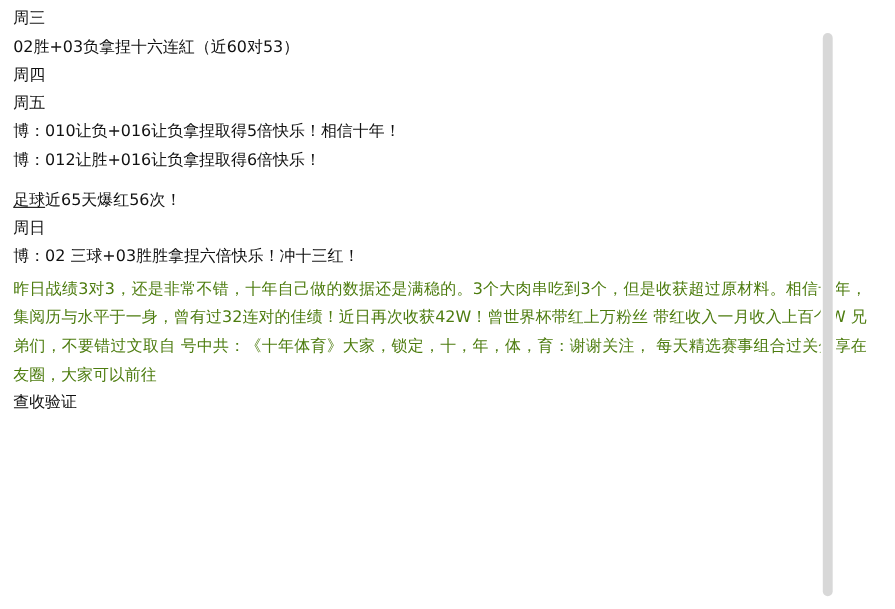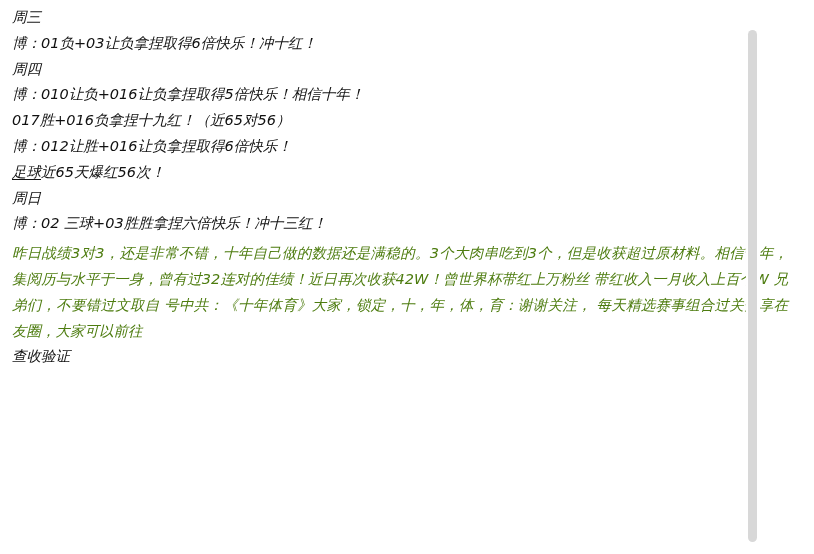--- a/index.html
+++ b/index.html
@@ -14,21 +14,20 @@
     overflow: hidden;
     font-family: "DejaVu Sans", "Liberation Sans", sans-serif;
     color: #1a1a1a;
   }
 
   .page {
     position: relative;
     width: 760px;
     height: 554px;
     background: #ffffff;
-    font-style: italic;
   }
 
   .content {
     position: absolute;
     left: 0;
     top: 0;
     width: 800px;
     height: 554px;
     padding: 5px 12px 0 12px;
   }
@@ -40,20 +39,21 @@
     white-space: nowrap;
     letter-spacing: 0px;
   }
 
   .line.day {
     font-size: 14.5px;
   }
 
   .line.underlined {
     display: block;
+    margin-top: 10px;
   }
   .line.underlined .u {
     text-decoration: underline;
     text-decoration-thickness: 1px;
     text-underline-offset: 2px;
   }
 
   .paragraph {
     font-size: 14.5px;
     line-height: 25.8px;
@@ -85,27 +85,27 @@
   }
 </style>
 </head>
 <body>
 
 <div class="page">
 
   <div class="content">
 
     <div class="line day">周三</div>
-    <div class="line">博：01负+03让负拿捏取得6倍快乐！冲十红！</div>
+    <div class="line">02胜+03负拿捏十六连紅（近60对53）</div>
 
     <div class="line day">周四</div>
 
+    <div class="line day">周五</div>
     <div class="line">博：010让负+016让负拿捏取得5倍快乐！相信十年！</div>
 
-    <div class="line">017胜+016负拿捏十九红！（近65对56）</div>
     <div class="line">博：012让胜+016让负拿捏取得6倍快乐！</div>
 
     <div class="line underlined"><span class="u">足球</span><span>近65天爆红56次！</span></div>
 
     <div class="line day">周日</div>
     <div class="line">博：02 三球+03胜胜拿捏六倍快乐！冲十三红！</div>
 
 
     <div class="paragraph">昨日战绩3对3，还是非常不错，十年自己做的数据还是满稳的。3个大肉串吃到3个，但是收获超过原材料。相信十年，集阅历与水平于一身，曾有过32连对的佳绩！近日再次收获42W！曾世界杯带红上万粉丝 带红收入一月收入上百个W 兄弟们，不要错过文取自 号中共：《十年体育》大家，锁定，十，年，体，育：谢谢关注， 每天精选赛事组合过关分享在友圈，大家可以前往</div>
 

